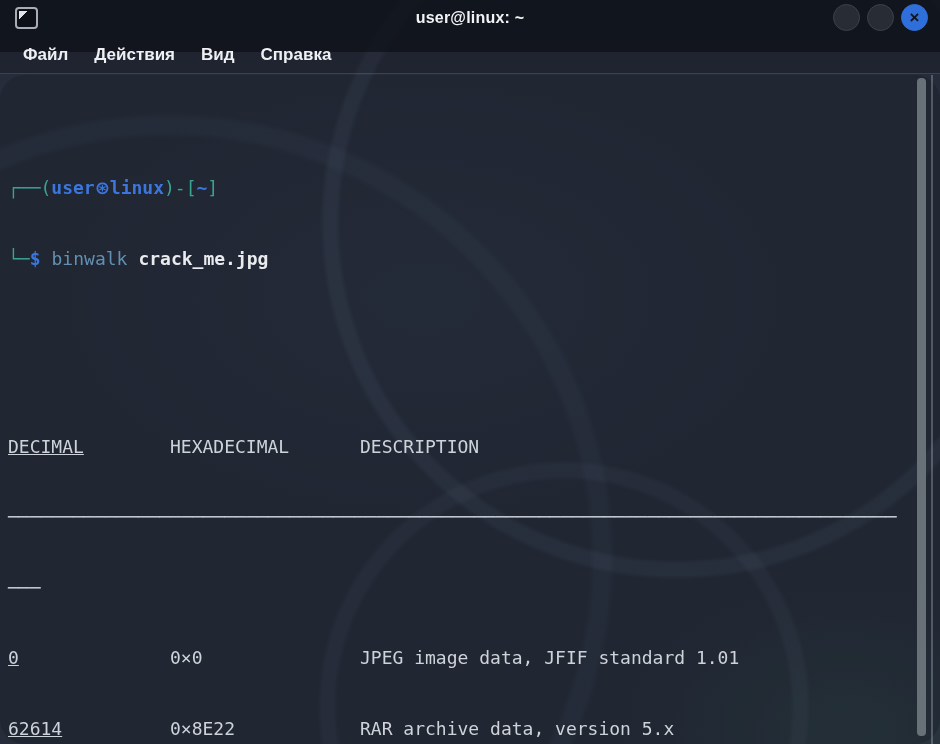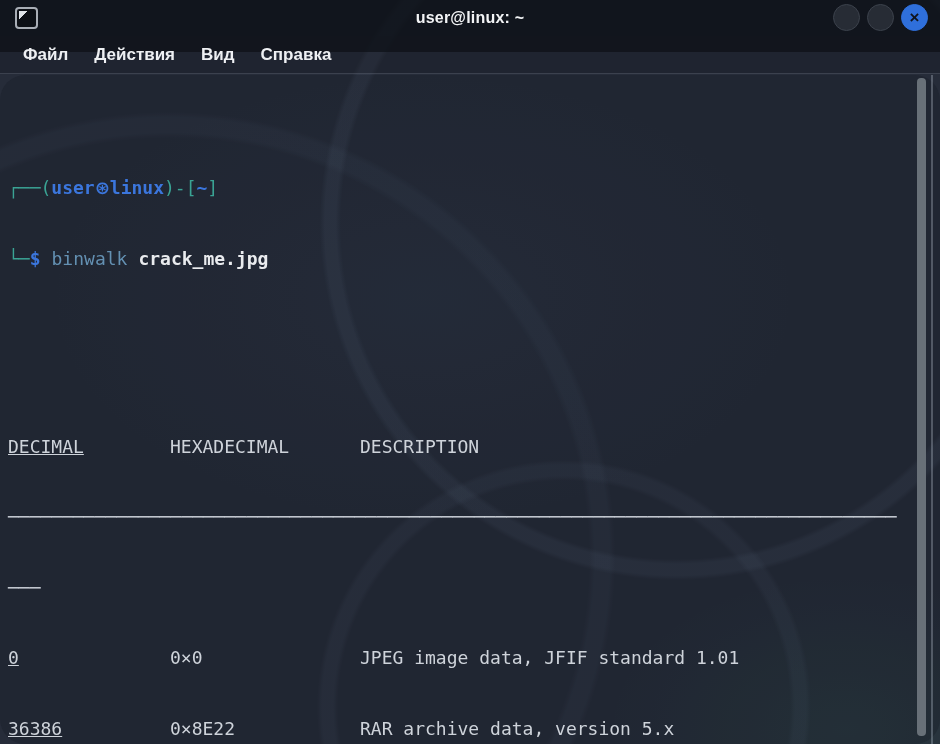--- a/index.html
+++ b/index.html
@@ -126,21 +126,21 @@
       
       <div class="line"><span class="t">┌──(</span><span class="b">user</span><span class="b at">⊛</span><span class="b">linux</span><span class="t">)-[</span><span class="b">~</span><span class="t">]</span></div>
       <div class="line"><span class="t">└─</span><span class="b">$</span><span class="cmd">binwalk</span><span class="arg">crack_me.jpg</span></div>
       <div class="line"></div>
 
       
       <div class="line"><span class="c1">DECIMAL</span><span class="c2">HEXADECIMAL</span><span>DESCRIPTION</span></div>
       <div class="line sep"><span>──────────────────────────────────────────────────────────────────────────────────</span></div>
       <div class="line sep"><span>───</span></div>
       <div class="line"><span class="c1">0</span><span class="c2">0×0</span><span>JPEG image data, JFIF standard 1.01</span></div>
-      <div class="line"><span class="c1">36386</span><span class="c2">0×8E22</span><span>RAR archive data, version 5.x</span></div>
+      <div class="line"><span class="c1">62614</span><span class="c2">0×8E22</span><span>RAR archive data, version 5.x</span></div>
       
       
 
       
       
       
       
 
       
       

